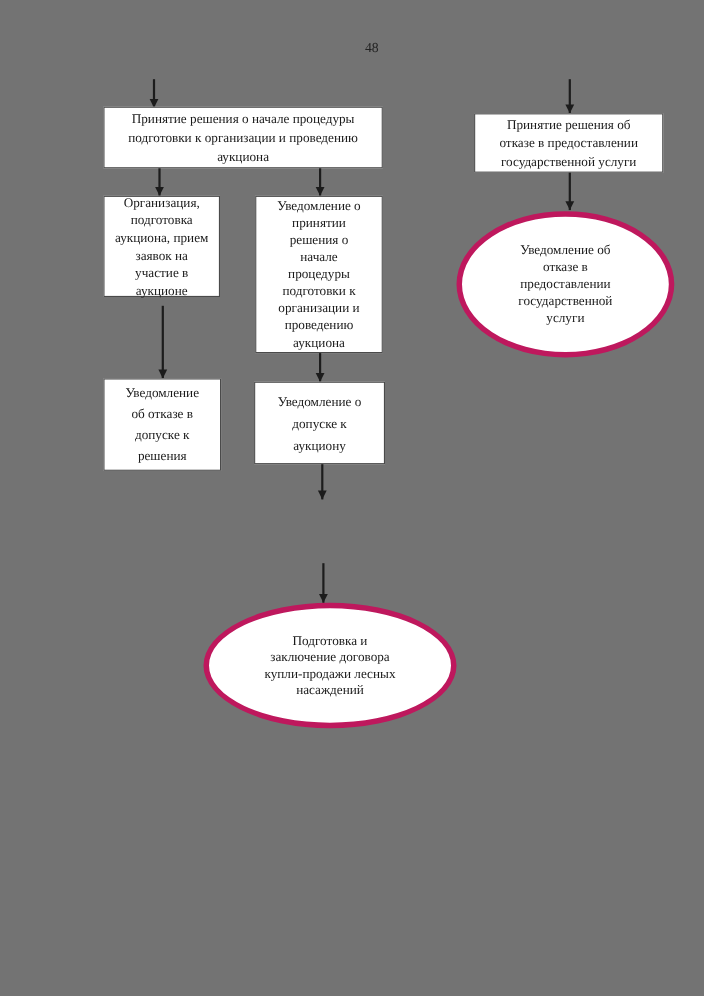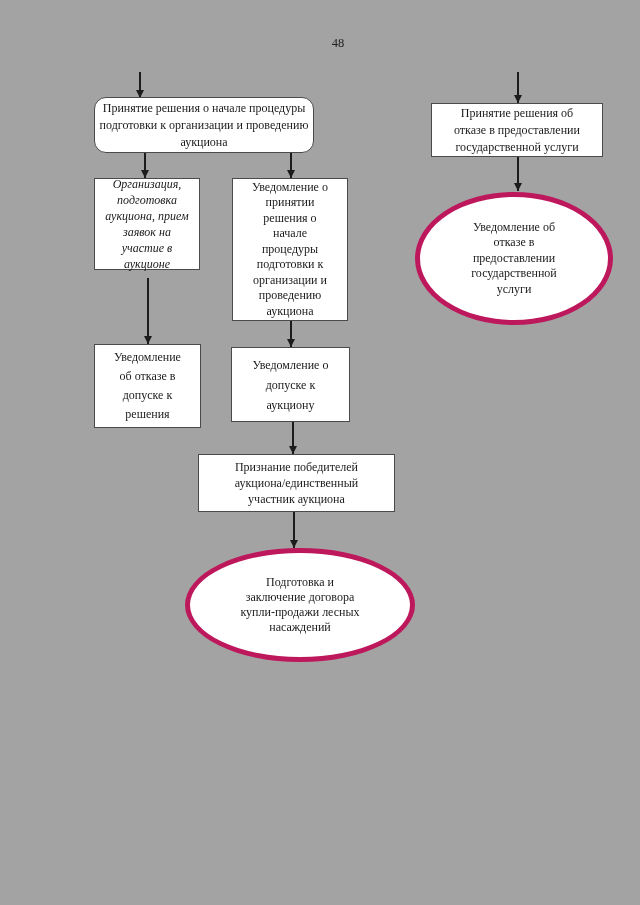--- a/index.html
+++ b/index.html
@@ -4,21 +4,21 @@
 <style>
   html, body {
     margin: 0;
     padding: 0;
     background: #ffffff;
   }
   .page {
     position: relative;
     width: 640px;
     height: 905px;
-    background: #a3a3a3;
+    background: #737373;
     font-family: "Liberation Serif", "DejaVu Serif", serif;
     color: #1a1a1a;
     overflow: hidden;
   }
   .pagenum {
     position: absolute;
     left: 325px;
     top: 36px;
     width: 26px;
     text-align: center;
@@ -65,28 +65,28 @@
 </style>
 </head>
 <body>
 
 <div class="page">
 
   <div class="pagenum">48</div>
 
   <div class="arrow" style="left:139px; top:72px; height:26px;"></div>
 
-  <div class="node rect" style="left:94px; top:97px; width:220px; height:56px; line-height:17px;border-radius:12px;">Принятие решения о начале процедуры
+  <div class="node rect" style="left:94px; top:97px; width:254px; height:56px; line-height:17px;">Принятие решения о начале процедуры
 подготовки к организации и проведению
 аукциона</div>
 
   <div class="arrow" style="left:144px; top:153px; height:25px;"></div>
   <div class="arrow" style="left:290px; top:153px; height:25px;"></div>
 
-  <div class="node rect" style="left:94px; top:178px; width:106px; height:92px;font-style:italic;">Организация,
+  <div class="node rect" style="left:94px; top:178px; width:106px; height:92px;">Организация,
 подготовка
 аукциона, прием
 заявок на
 участие в
 аукционе</div>
 
   <div class="node rect" style="left:232px; top:178px; width:116px; height:143px; line-height:15.5px;">Уведомление о
 принятии
 решения о
 начале
@@ -103,23 +103,20 @@
 об отказе в
 допуске к
 решения</div>
 
   <div class="node rect" style="left:231px; top:347px; width:119px; height:75px; line-height:20px;">Уведомление о
 допуске к
 аукциону</div>
 
   <div class="arrow" style="left:292px; top:422px; height:32px;"></div>
 
-  <div class="node rect" style="left:198px; top:454px; width:197px; height:58px;">Признание победителей
-аукциона/единственный
-участник аукциона</div>
 
   <div class="arrow" style="left:293px; top:512px; height:36px;"></div>
 
   <div class="node ellipse" style="left:185px; top:548px; width:230px; height:114px; line-height:15px;font-family:Liberation Serif, serif;">Подготовка и
 заключение договора
 купли-продажи лесных
 насаждений</div>
 
   <div class="arrow" style="left:517px; top:72px; height:31px;"></div>
 

